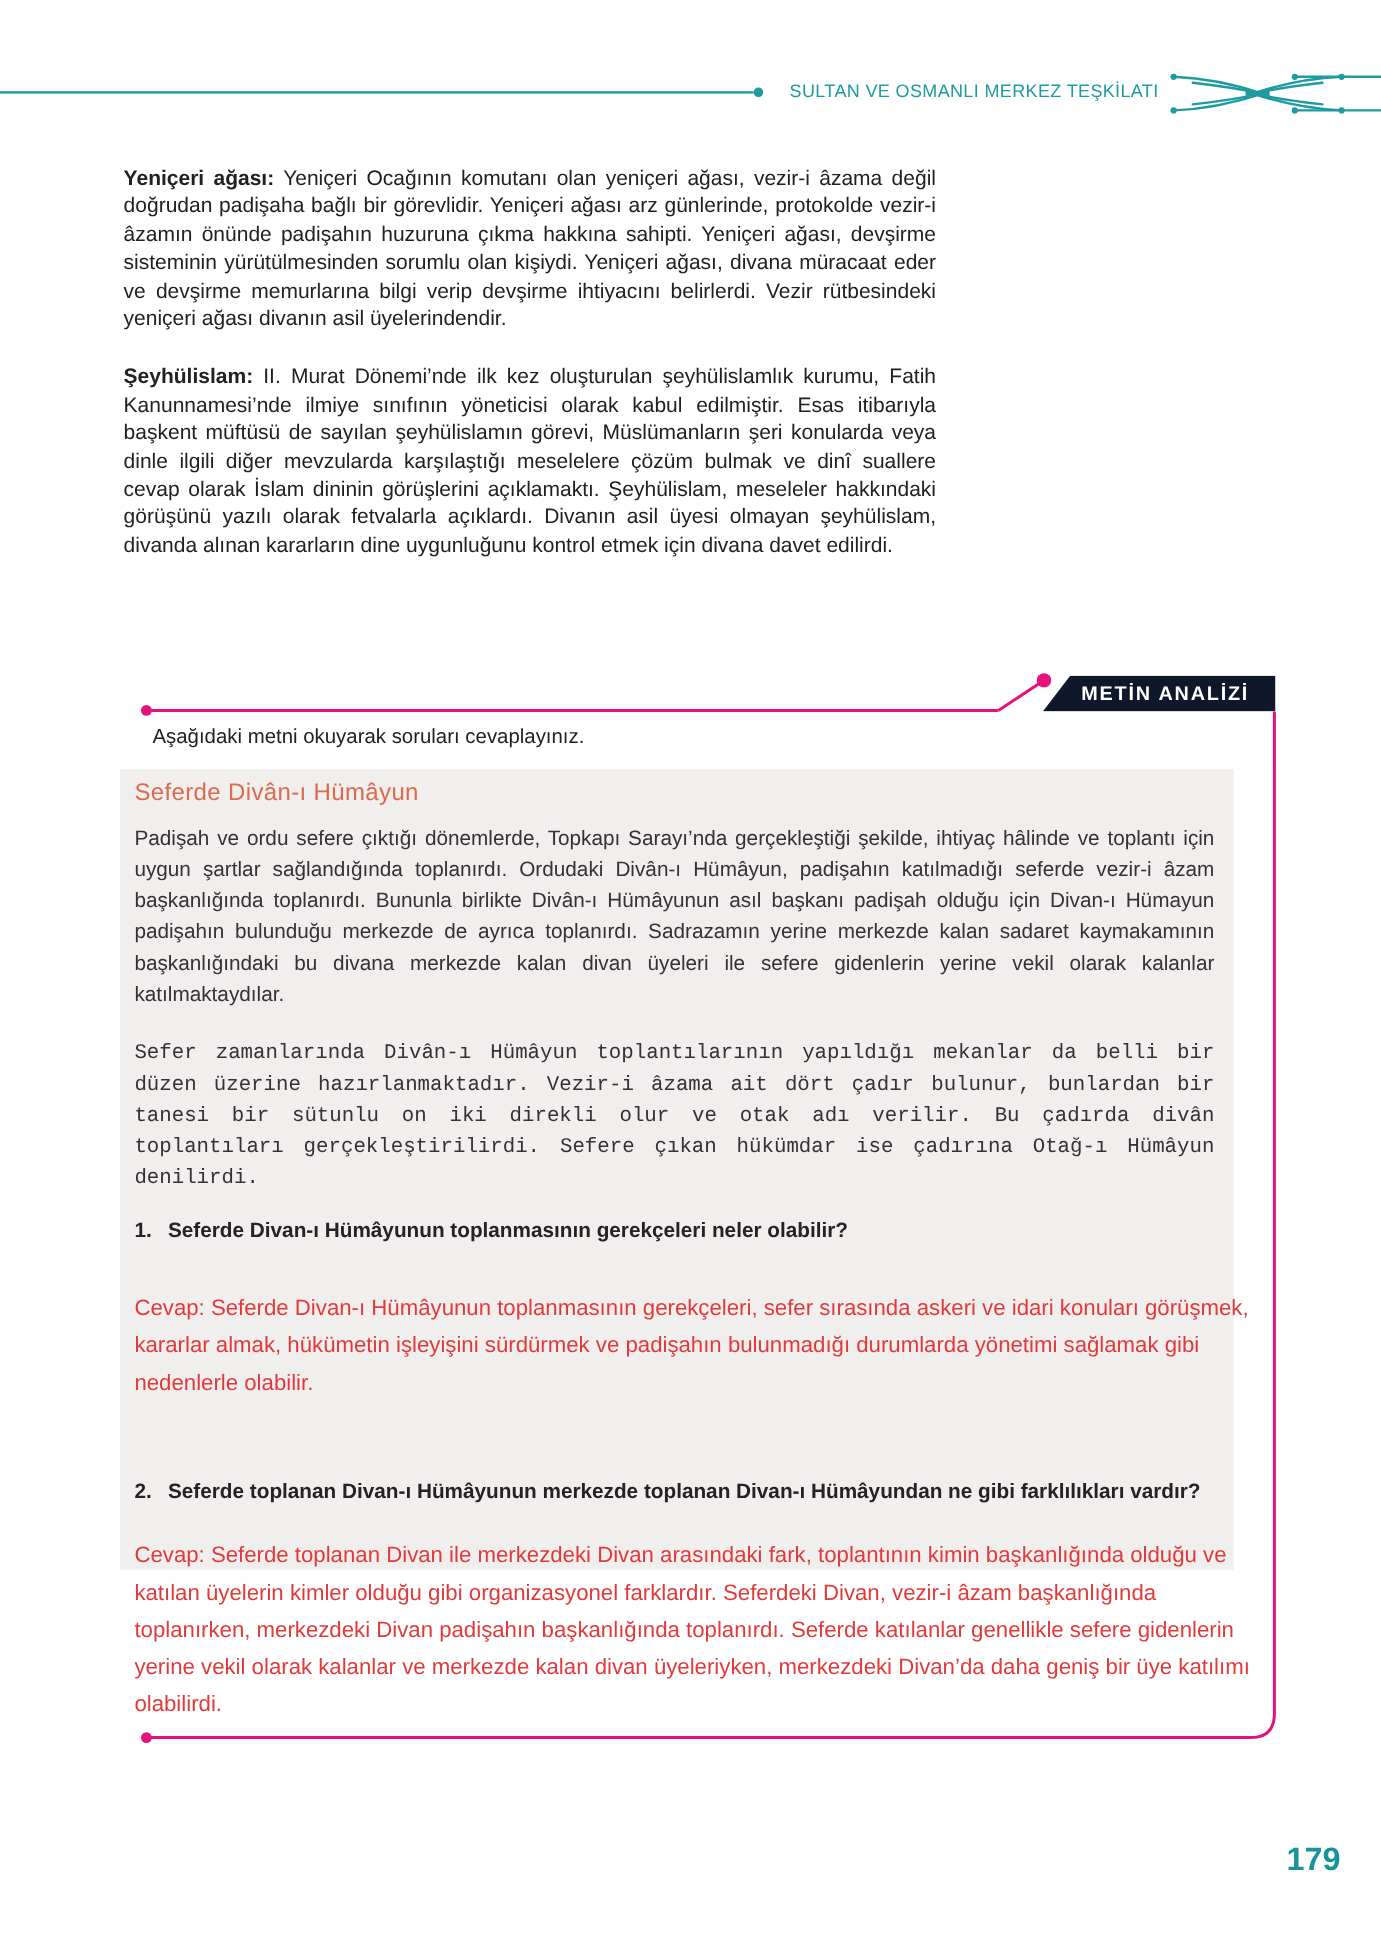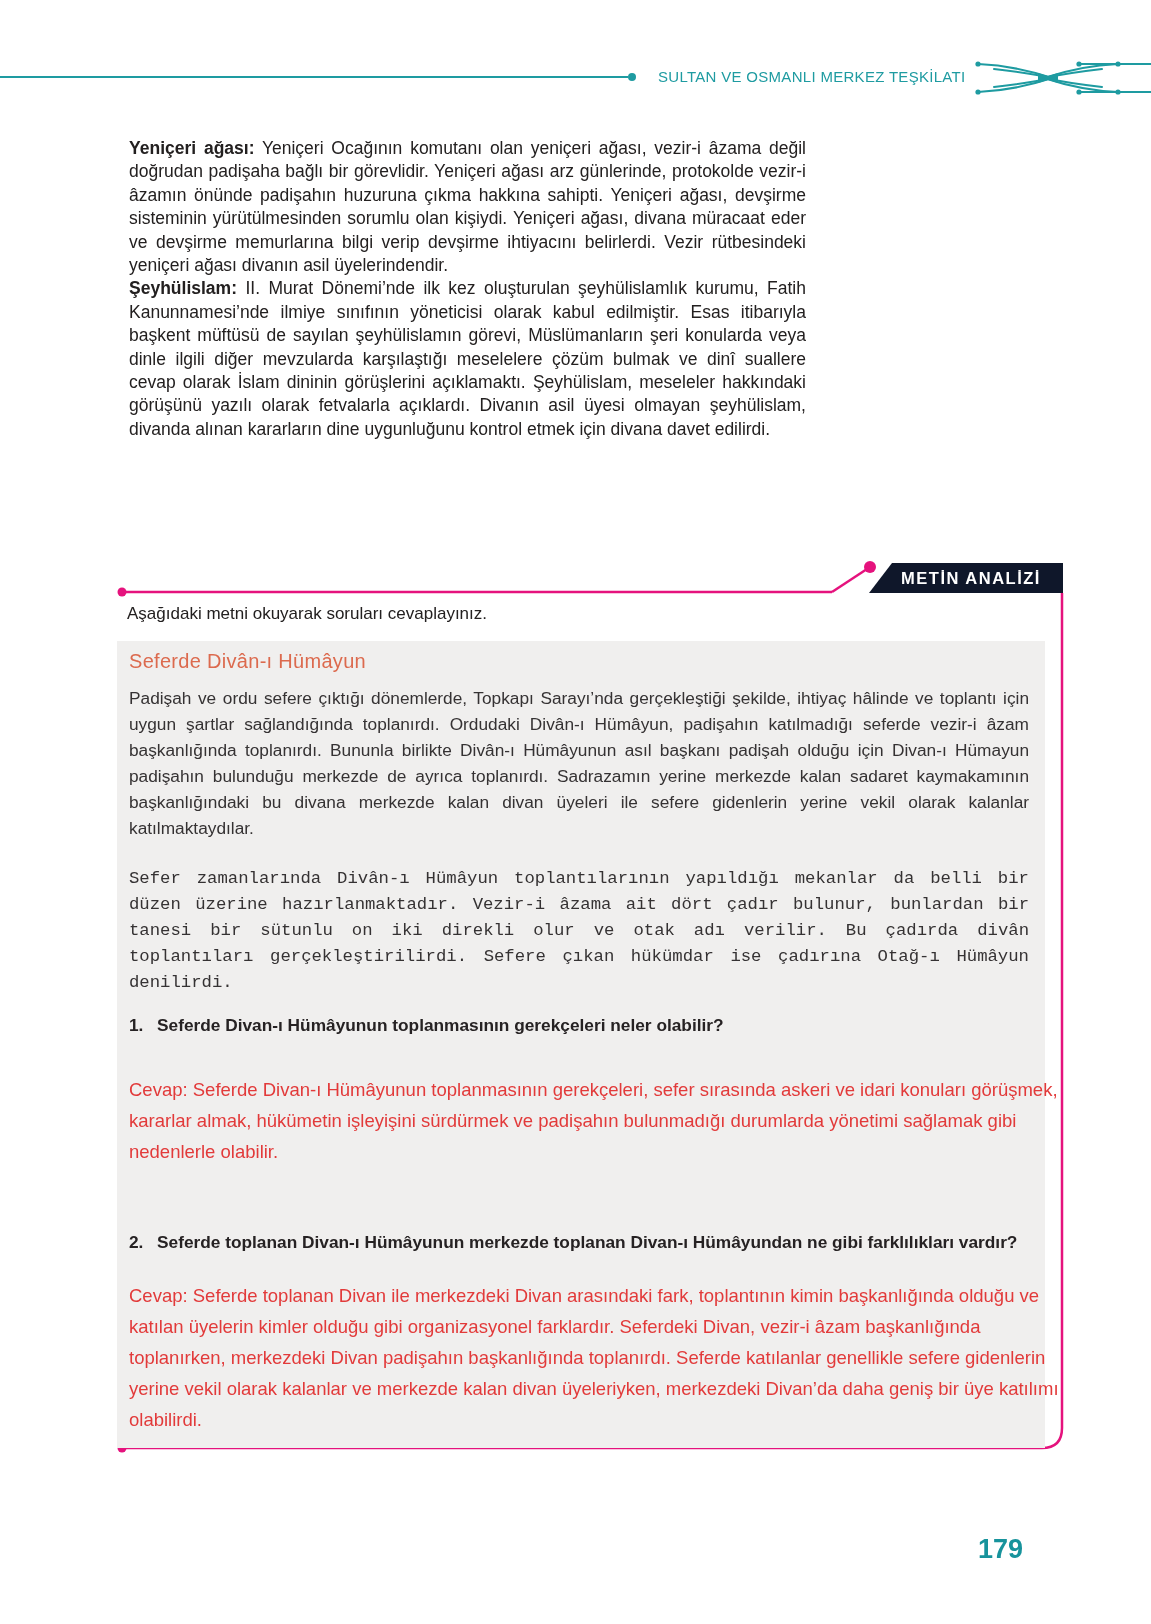--- a/index.html
+++ b/index.html
@@ -21,25 +21,25 @@
     border-radius:50%; background:#1e9ba1;
   }
   .header-title {
     position:absolute; left:658px; top:68px;
     color:#1e9ba1; font-size:15px; letter-spacing:0.3px; white-space:nowrap;text-align:right;
   }
   .header-ornament { position:absolute; left:948px; top:49px; }
 
   
   .defs {
-    position:absolute; left:129px; top:137px; width:677px;
+    position:absolute; left:103px; top:137px; width:677px;
     color:#232020; font-size:17.5px; line-height:23.4px; text-align:justify;
   }
   .defs p { margin:0; }
-  .defs p + p { }
+  .defs p + p { margin-top:25px; }
   .def-term { font-weight:bold; }
 
   
   .box-frame-svg { position:absolute; left:110px; top:555px; }
   .box-banner {
     position:absolute; left:869px; top:563px; width:194px; height:30px;
     background:#0f172a;
     clip-path:polygon(23px 0, 100% 0, 100% 100%, 0 100%);
     display:flex; align-items:center; justify-content:center;
   }
@@ -47,21 +47,21 @@
     color:#ffffff; font-size:16.5px; font-weight:bold; letter-spacing:1.5px;
     padding-left:10px;
   }
   .box-intro {
     position:absolute; left:127px; top:604px;
     color:#232020; font-size:17px;
   }
 
   
   .gray-panel {
-    position:absolute; left:117px; top:641px; width:928px; height:807px;
+    position:absolute; left:100px; top:641px; width:928px; height:667px;
     background:#f0efee;
     padding:9px 16px 0 12px;
     box-sizing:border-box;
     overflow:visible;
   }
   .reading-title {
     margin:0 0 12px 0;
     color:#dc6a4e; font-size:20px; font-weight:normal; letter-spacing:0.3px;
   }
   .reading-p {
@@ -82,21 +82,21 @@
   .answer {
     color:#e23a3a; font-size:18.5px; line-height:31px;
     width:calc(100% + 30px);       
     margin:0;
   }
   .a1 { margin-top:35px; }
   .a2 { margin-top:24px; }
 
   
   .page-number {
-    position:absolute; left:978px; top:1534px;
+    position:absolute; left:1072px; top:1534px;
     color:#17939c; font-size:27px; font-weight:bold;
   }
 </style>
 </head>
 <body>
 
 <div class="page">
 
   <div class="header-rule"></div>
   <div class="header-rule-dot"></div>

